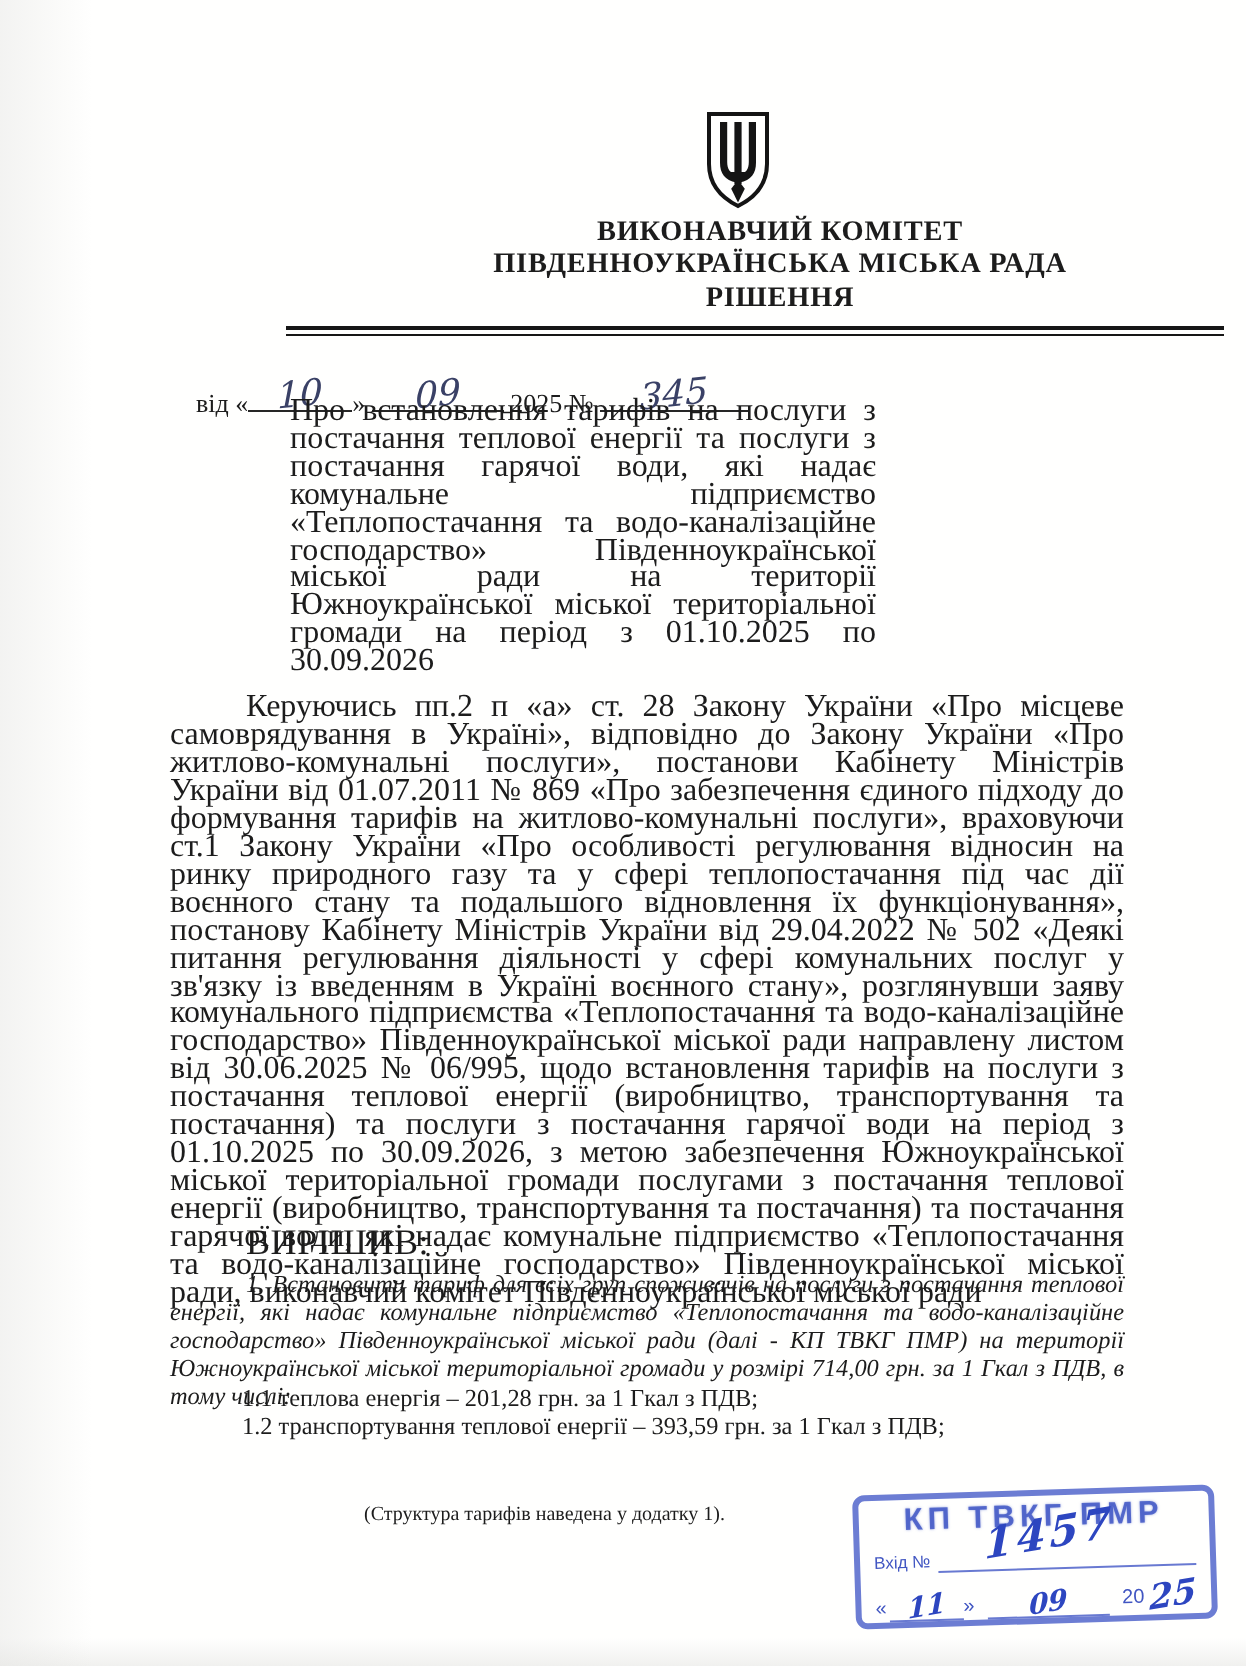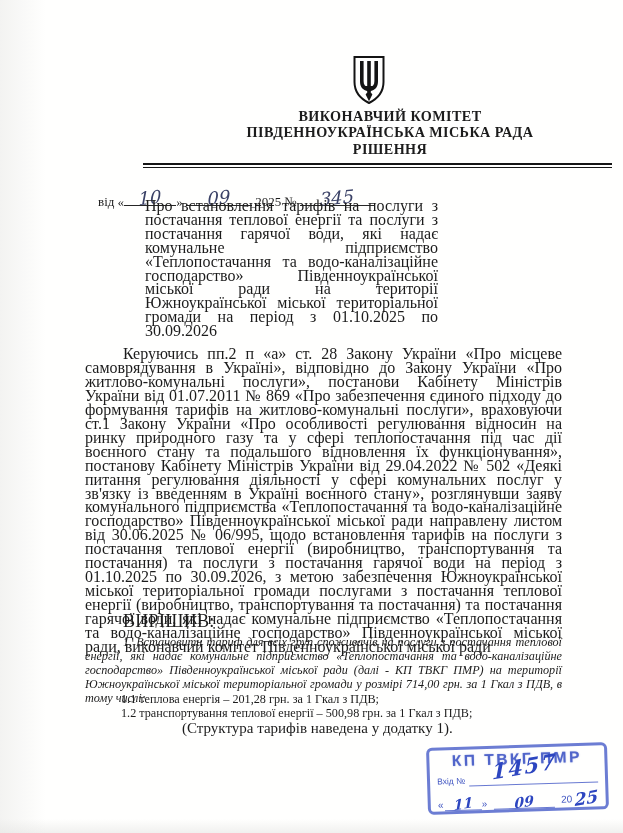--- a/index.html
+++ b/index.html
@@ -49,21 +49,21 @@
   .preamble {
     left:85px; top:347px; width:477px; text-align:justify;
     font-size:16px; line-height:13.95px; text-indent:38px;
   }
   .resolved { left:123px; top:611px; font-size:18px; letter-spacing:0.3px; }
   .item1 {
     left:85px; top:636px; width:477px; text-align:justify;
     font-size:12.2px; line-height:13.9px; text-indent:38px;font-style:italic;
   }
   .subitems { left:121px; top:692px; width:460px; font-size:12.2px; line-height:14.2px; }
-  .note { left:182px; top:720px; font-size:15px; }
+  .note { left:182px; top:752px; font-size:10px; }
 
   
   .stamp {
     left:427px; top:745px; width:181px; height:67px; box-sizing:border-box;
     transform:rotate(-1.8deg);
     border:3px solid rgba(66,88,198,0.78); border-radius:6px;
     color:#4156c2; overflow:visible;
     font-family:"Liberation Sans", sans-serif;
   }
   .stamp-org {
@@ -120,21 +120,21 @@
   <div class="abs title">Про встановлення тарифів на послуги з постачання теплової енергії та послуги з постачання гарячої води, які  надає  комунальне  підприємство «Теплопостачання та водо-каналізаційне господарство» Південноукраїнської міської ради на території Южноукраїнської міської територіальної громади на період з 01.10.2025 по 30.09.2026</div>
 
   <div class="abs preamble">Керуючись пп.2 п «а» ст. 28 Закону України «Про місцеве самоврядування в Україні», відповідно до Закону України «Про житлово-комунальні послуги», постанови Кабінету Міністрів України від 01.07.2011 № 869 «Про забезпечення єдиного підходу до формування тарифів на житлово-комунальні послуги», враховуючи ст.1 Закону України «Про особливості регулювання відносин на ринку природного газу та у сфері теплопостачання під час дії воєнного стану та подальшого відновлення їх функціонування», постанову Кабінету Міністрів України від 29.04.2022 № 502 «Деякі питання регулювання діяльності у сфері комунальних послуг у зв'язку із введенням в Україні воєнного стану», розглянувши заяву комунального підприємства «Теплопостачання та водо-каналізаційне господарство» Південноукраїнської міської ради направлену листом від 30.06.2025 № 06/995, щодо встановлення тарифів на послуги з постачання теплової енергії (виробництво, транспортування та постачання) та послуги з постачання гарячої води на період з 01.10.2025 по 30.09.2026, з метою забезпечення Южноукраїнської міської територіальної громади послугами з постачання теплової енергії (виробництво, транспортування та постачання) та постачання гарячої води, які надає комунальне підприємство «Теплопостачання та водо-каналізаційне господарство» Південноукраїнської міської ради,  виконавчий комітет Південноукраїнської міської ради</div>
 
   <div class="abs resolved">ВИРІШИВ:</div>
 
   <div class="abs item1">1. Встановити тариф для всіх груп споживачів на послуги з постачання теплової енергії, які надає комунальне підприємство «Теплопостачання та водо-каналізаційне господарство» Південноукраїнської міської ради (далі - КП ТВКГ ПМР) на території Южноукраїнської міської територіальної громади  у розмірі 714,00  грн. за 1 Гкал з ПДВ, в тому числі:</div>
 
   <div class="abs subitems">
     <div>1.1 теплова енергія – 201,28 грн. за 1 Гкал з ПДВ;</div>
-    <div>1.2 транспортування теплової енергії – 500,98 грн. за 1 Гкал з ПДВ;</div>
+    <div>1.2 транспортування теплової енергії – 393,59 грн. за 1 Гкал з ПДВ;</div>
   </div>
 
   <div class="abs note">(Структура тарифів наведена у додатку 1).</div>
 
   <div class="abs stamp">
     <div class="stamp-org">КП ТВКГ ПМР</div>
     <div class="stamp-r2">
       <span class="lbl">Вхід №</span>
       <span class="sline"></span>
     </div>

